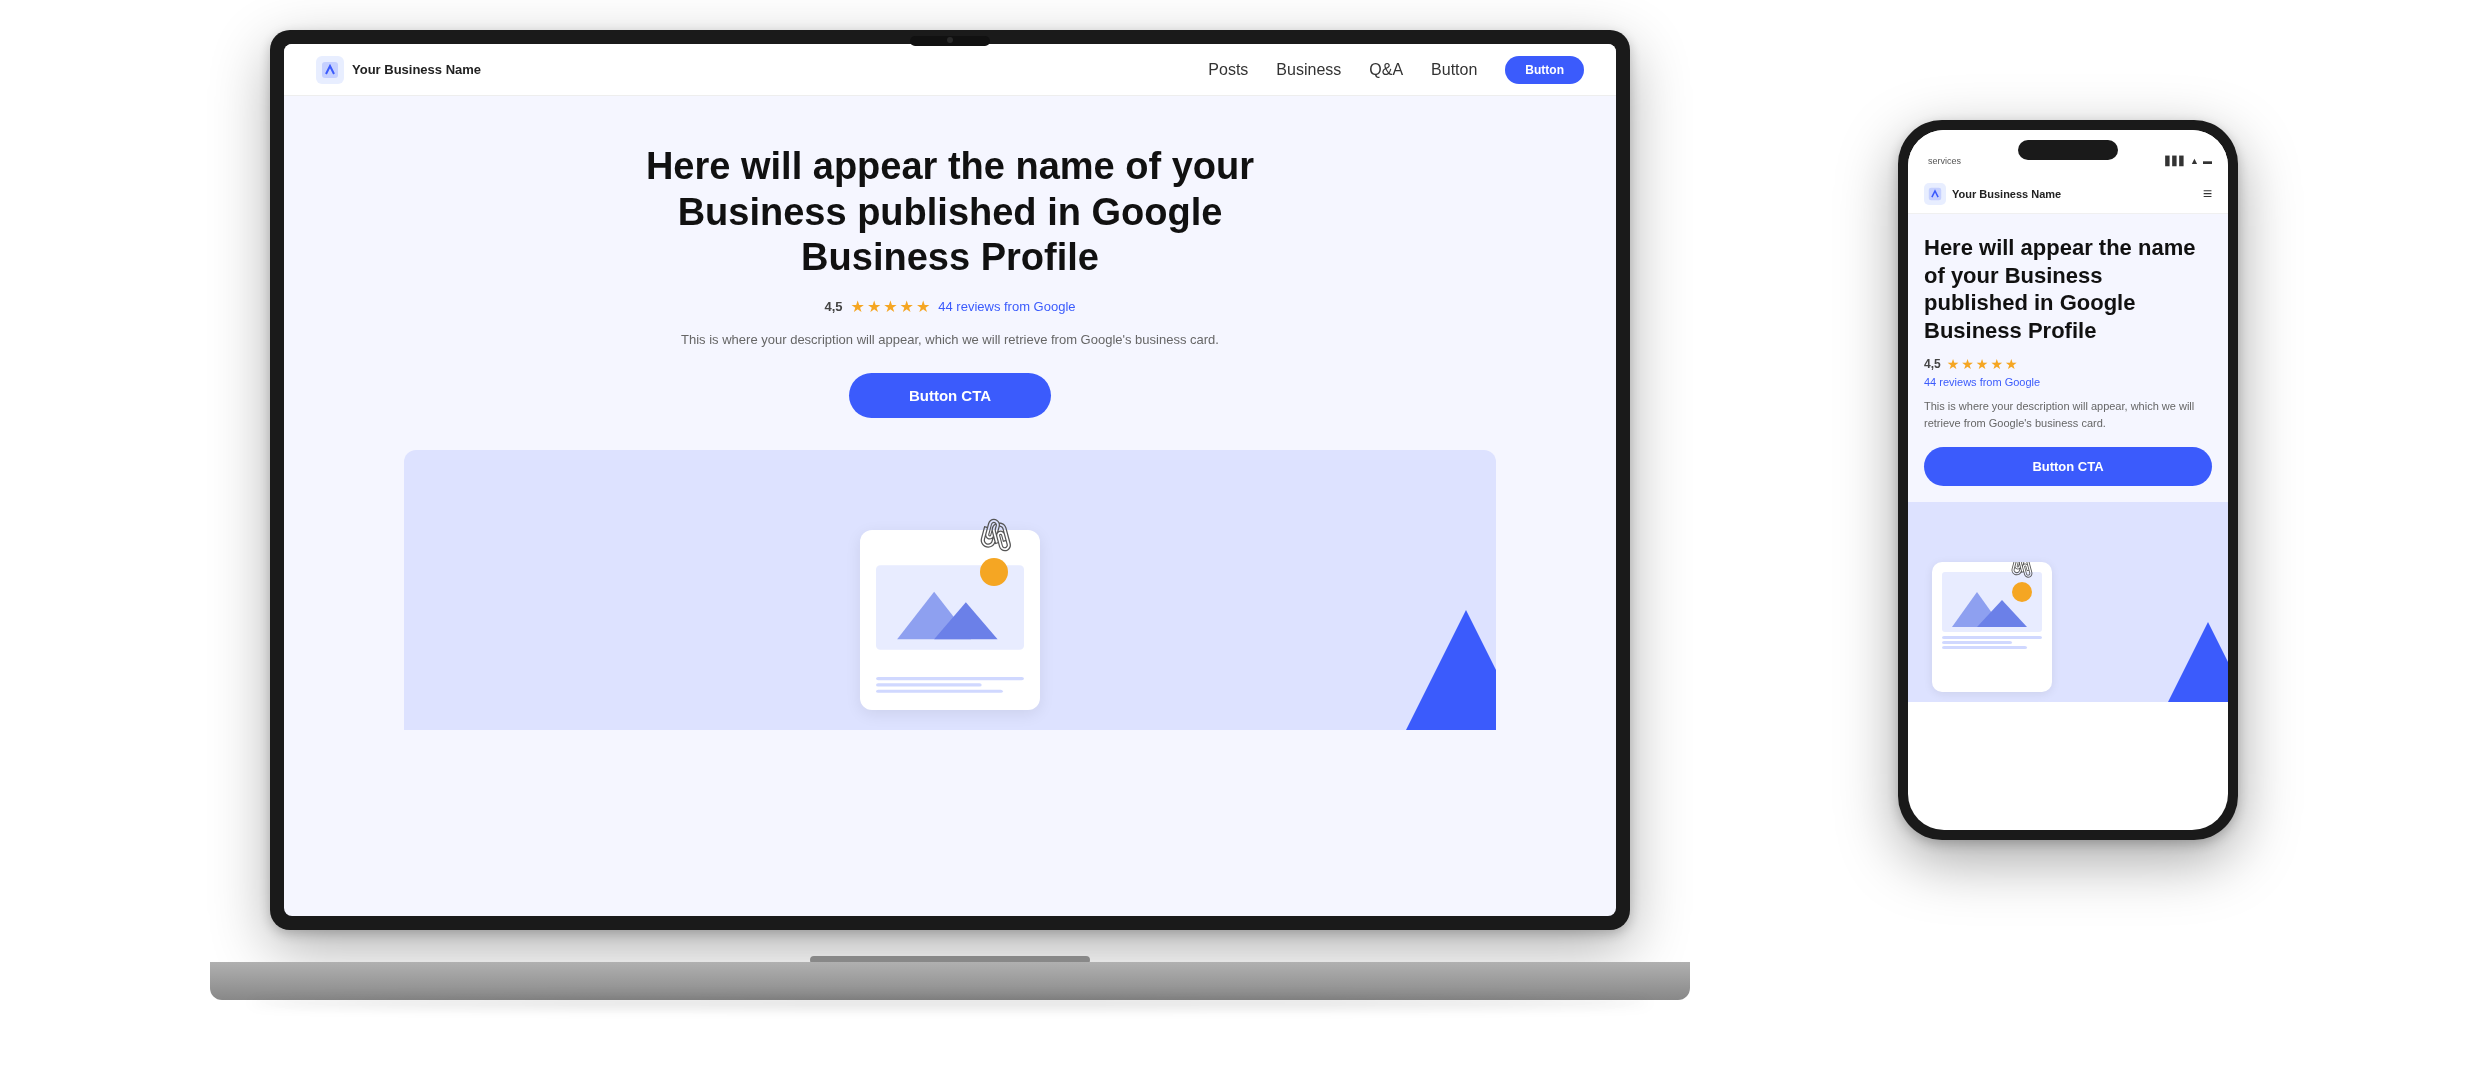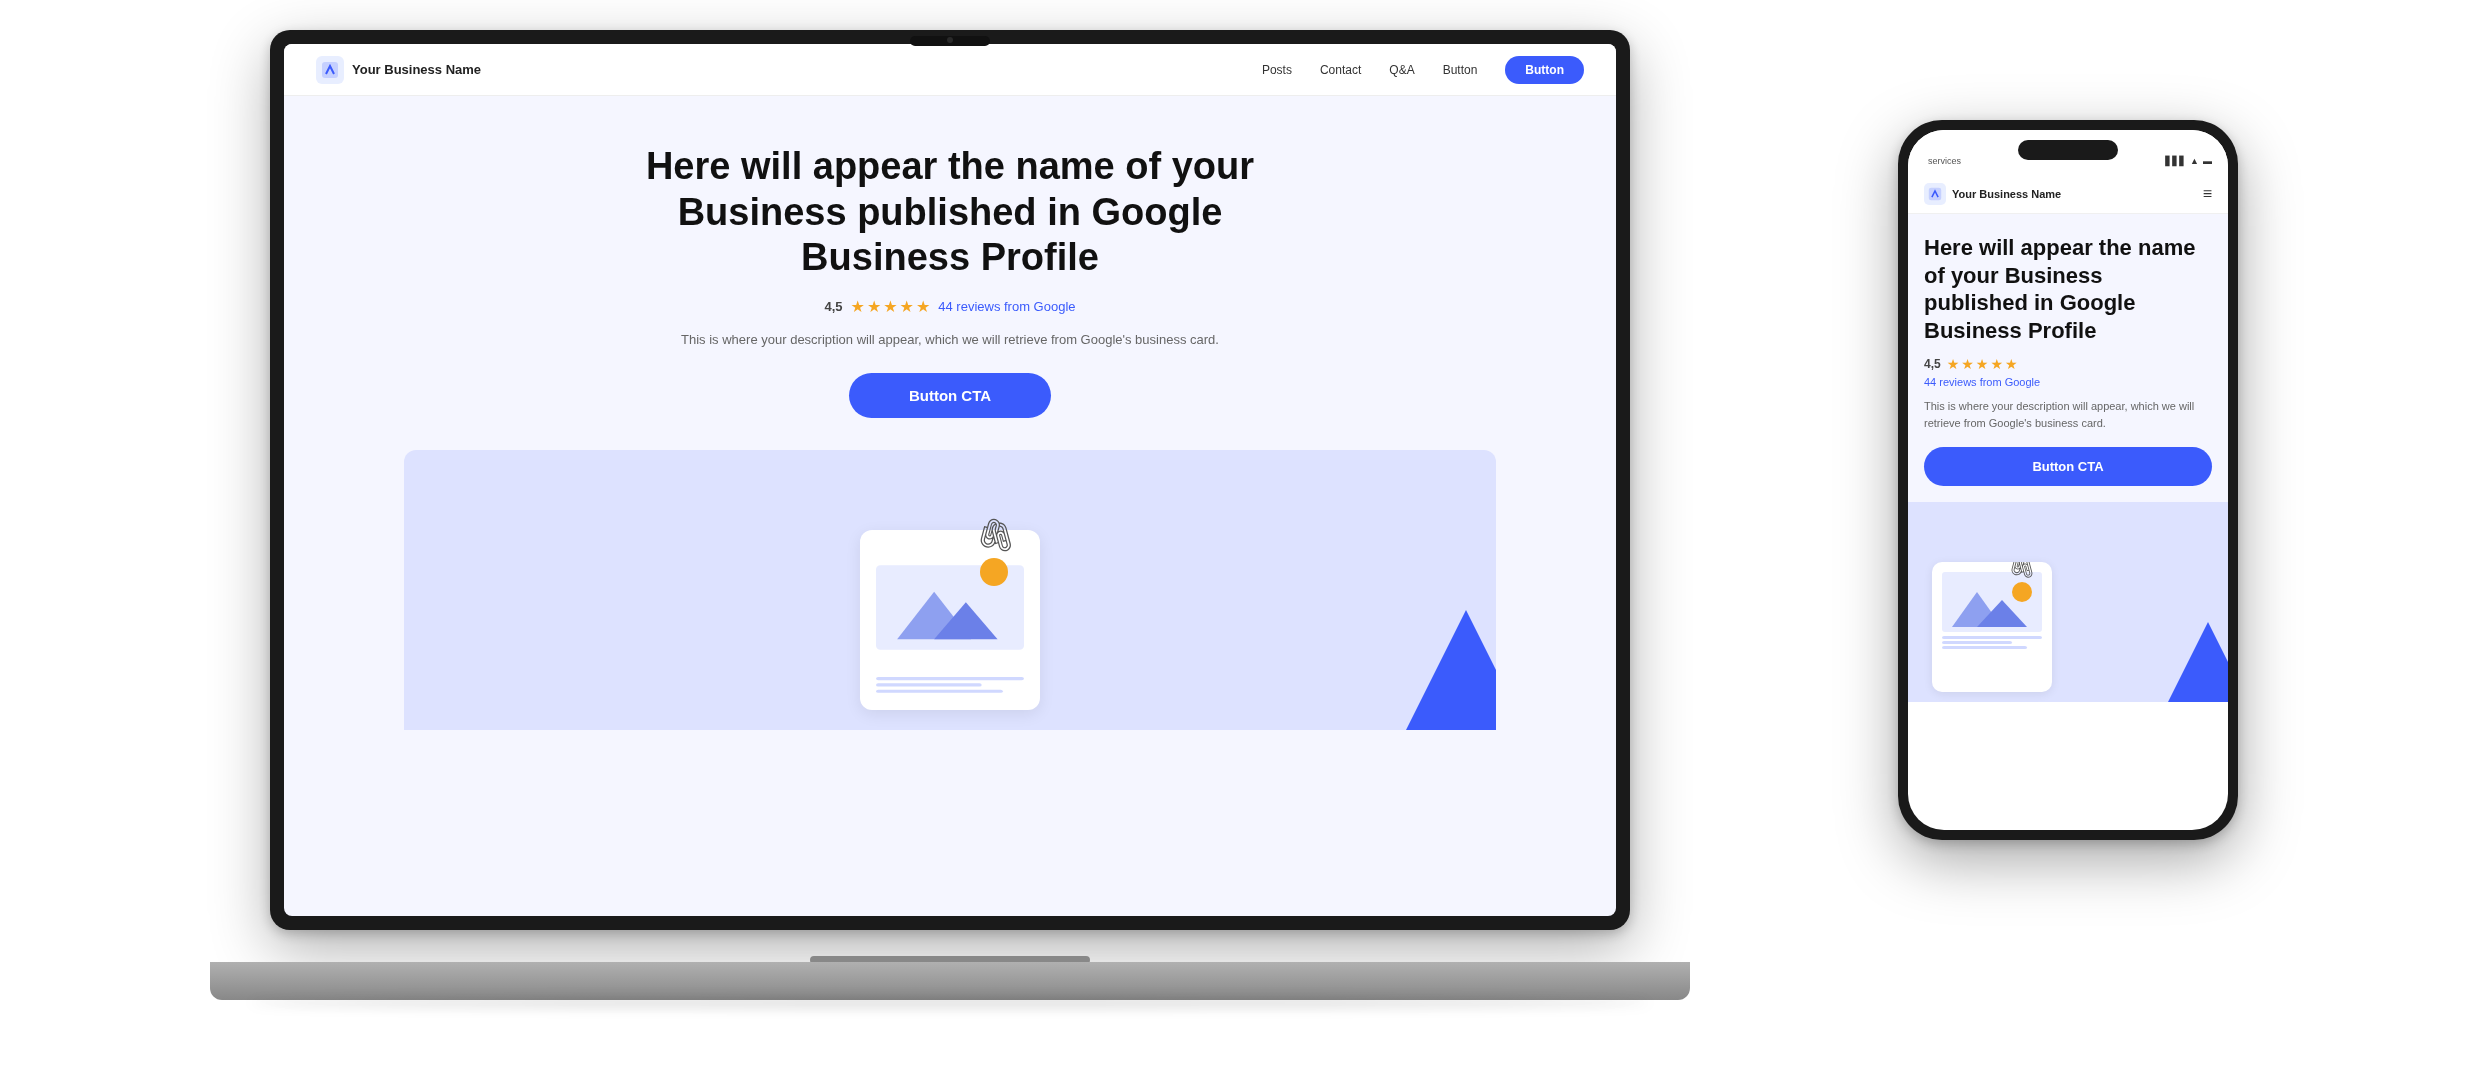--- a/index.html
+++ b/index.html
@@ -150,21 +150,21 @@
       color: #222;
     }
 
     .nav-links {
       display: flex;
       align-items: center;
       gap: 28px;
     }
 
     .nav-link {
-      font-size: 12px;
+      font-size: 16px;
       color: #333;
       text-decoration: none;
     }
 
     .nav-btn {
       background: #3b5bfc;
       color: #fff;
       border: none;
       border-radius: 20px;
       padding: 7px 20px;
@@ -546,21 +546,21 @@
             <div class="logo-icon">
               <svg viewBox="0 0 18 18" fill="none">
                 <rect x="1" y="1" width="16" height="16" rx="3" fill="#c5d0ff"></rect>
                 <path d="M5 13 L9 5 L13 13" stroke="#3b5bfc" stroke-width="2" fill="none"></path>
               </svg>
             </div>
             <span class="brand-name">Your Business Name</span>
           </div>
           <div class="nav-links">
             <a class="nav-link">Posts</a>
-            <a class="nav-link">Contact</a>
+            <a class="nav-link">Business</a>
             <a class="nav-link">Q&amp;A</a>
             <a class="nav-link">Button</a>
             <button class="nav-btn">Button</button>
           </div>
         </div>
 
         <div class="hero-section">
           <h1 class="hero-title">Here will appear the name of your Business published in Google Business Profile</h1>
           <div class="hero-rating">
             <span class="rating-number">4,5</span>

